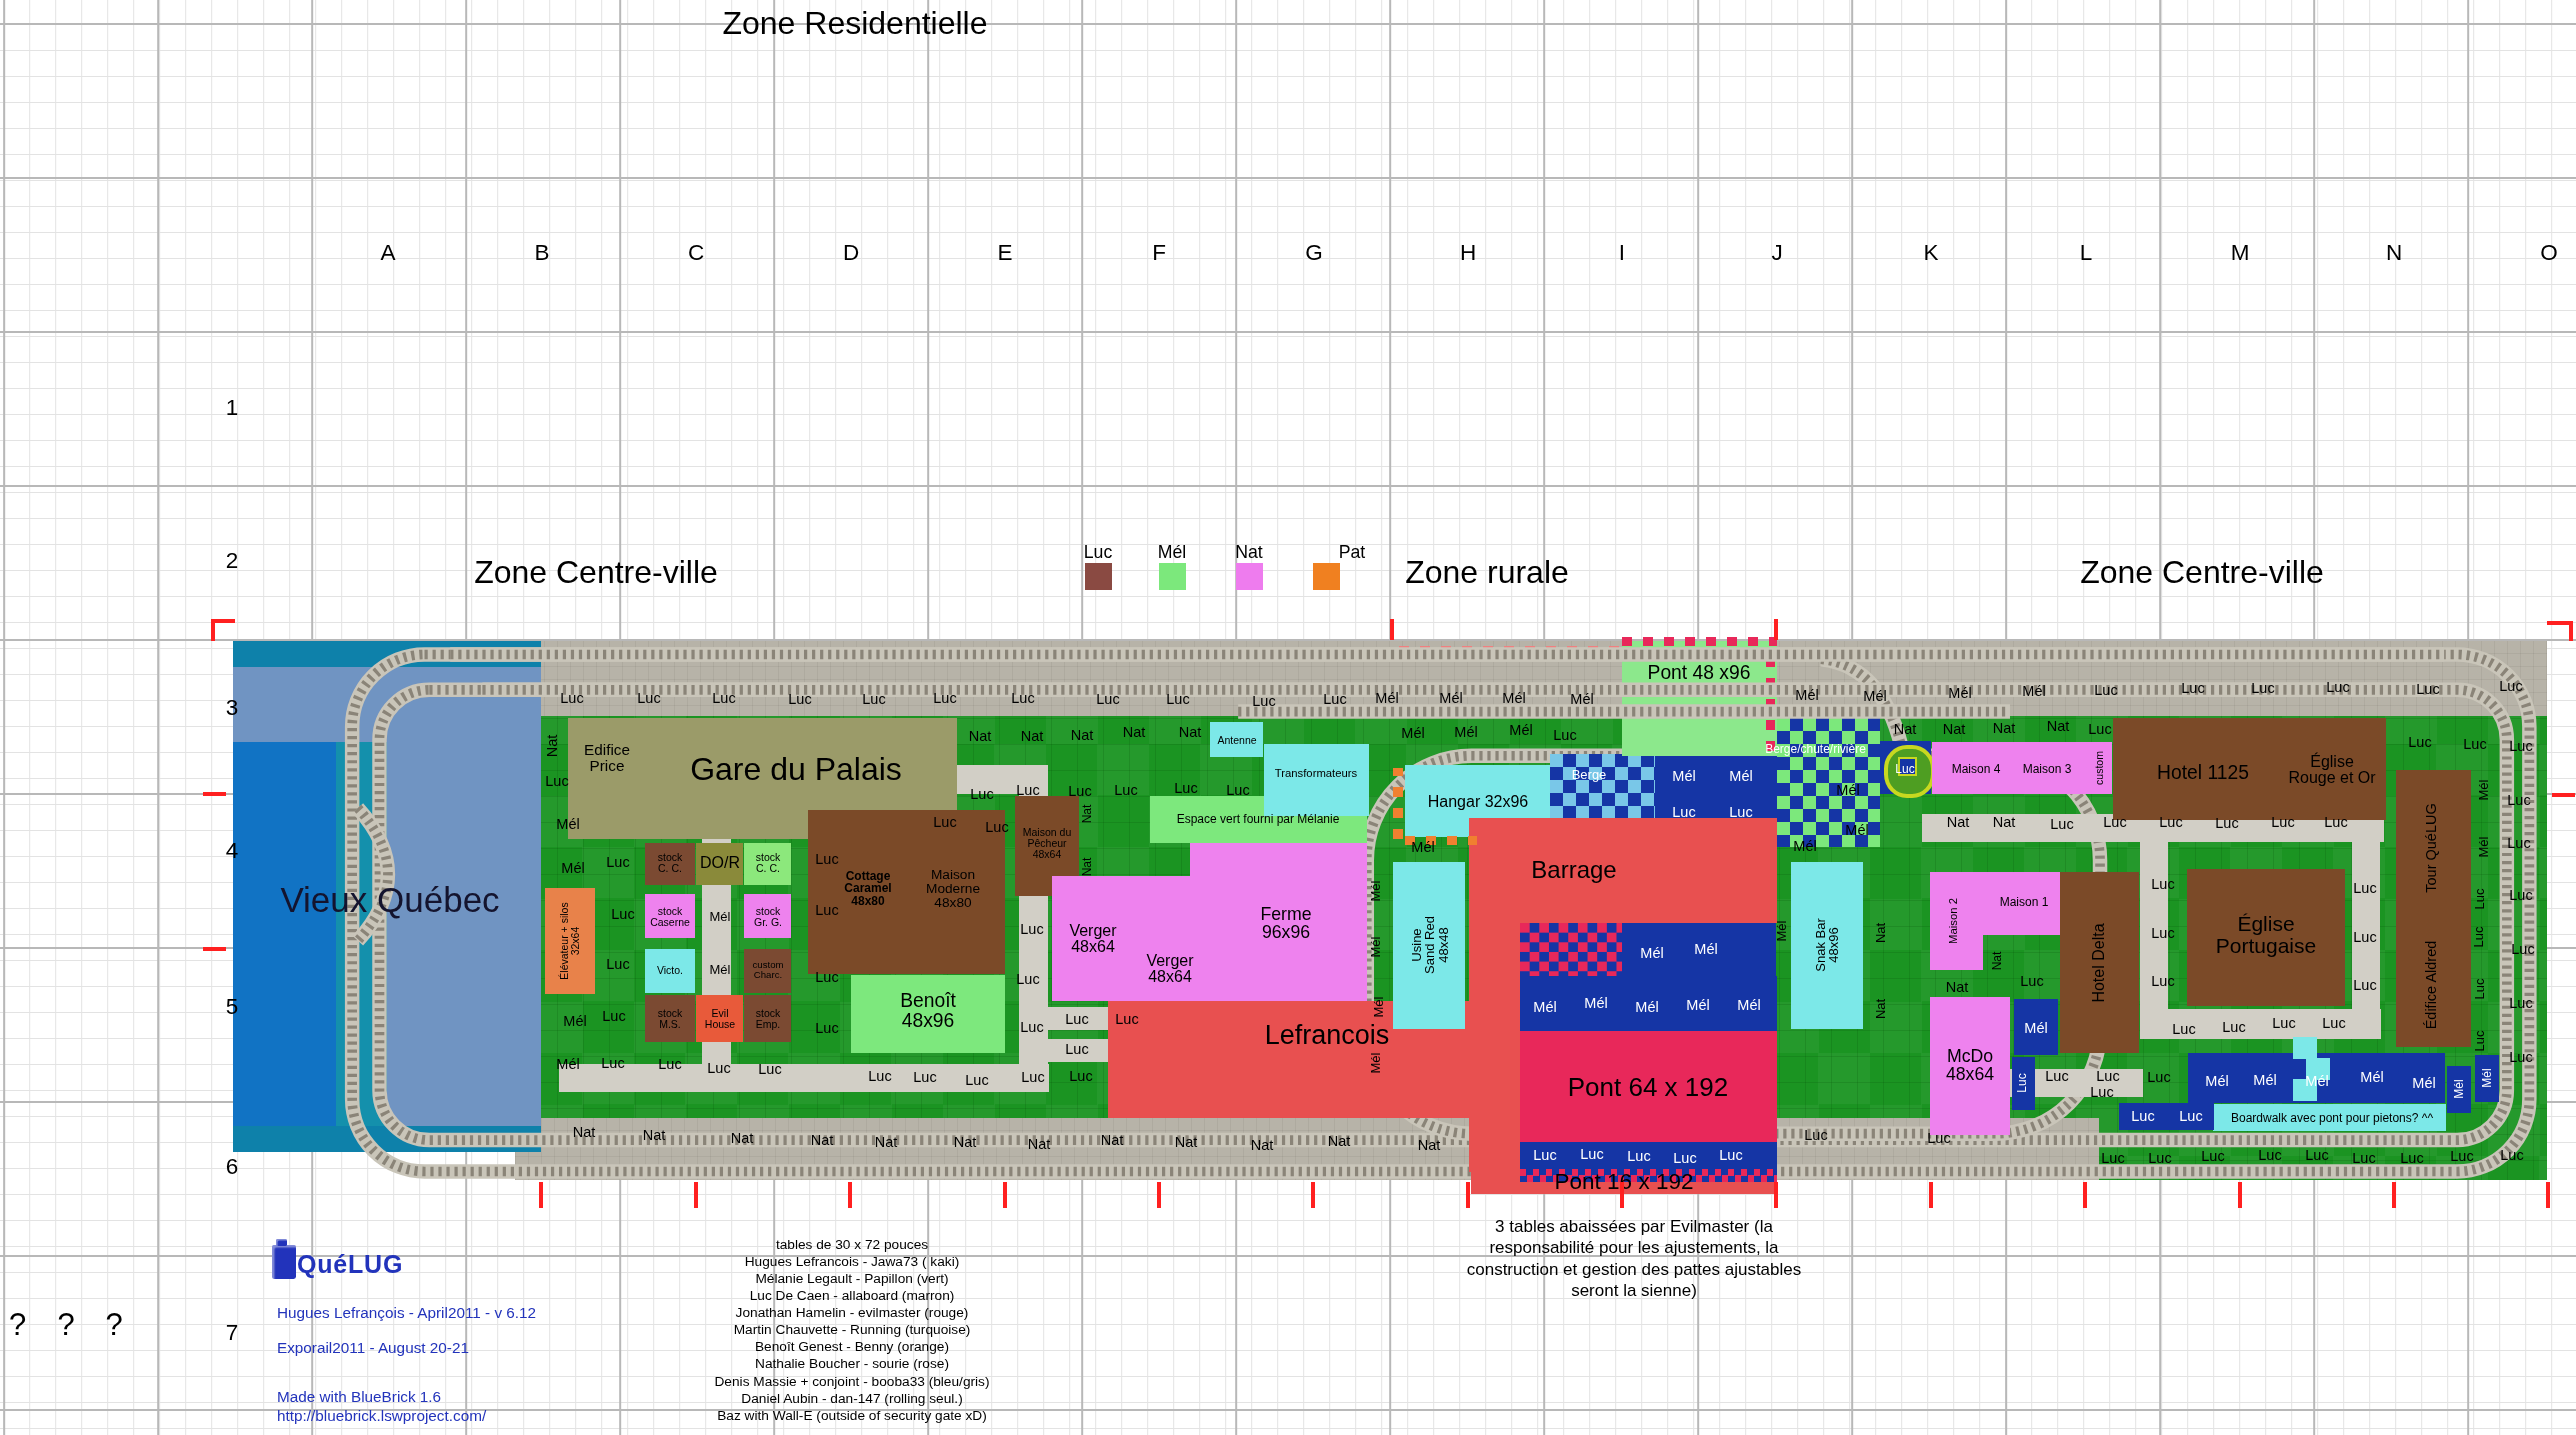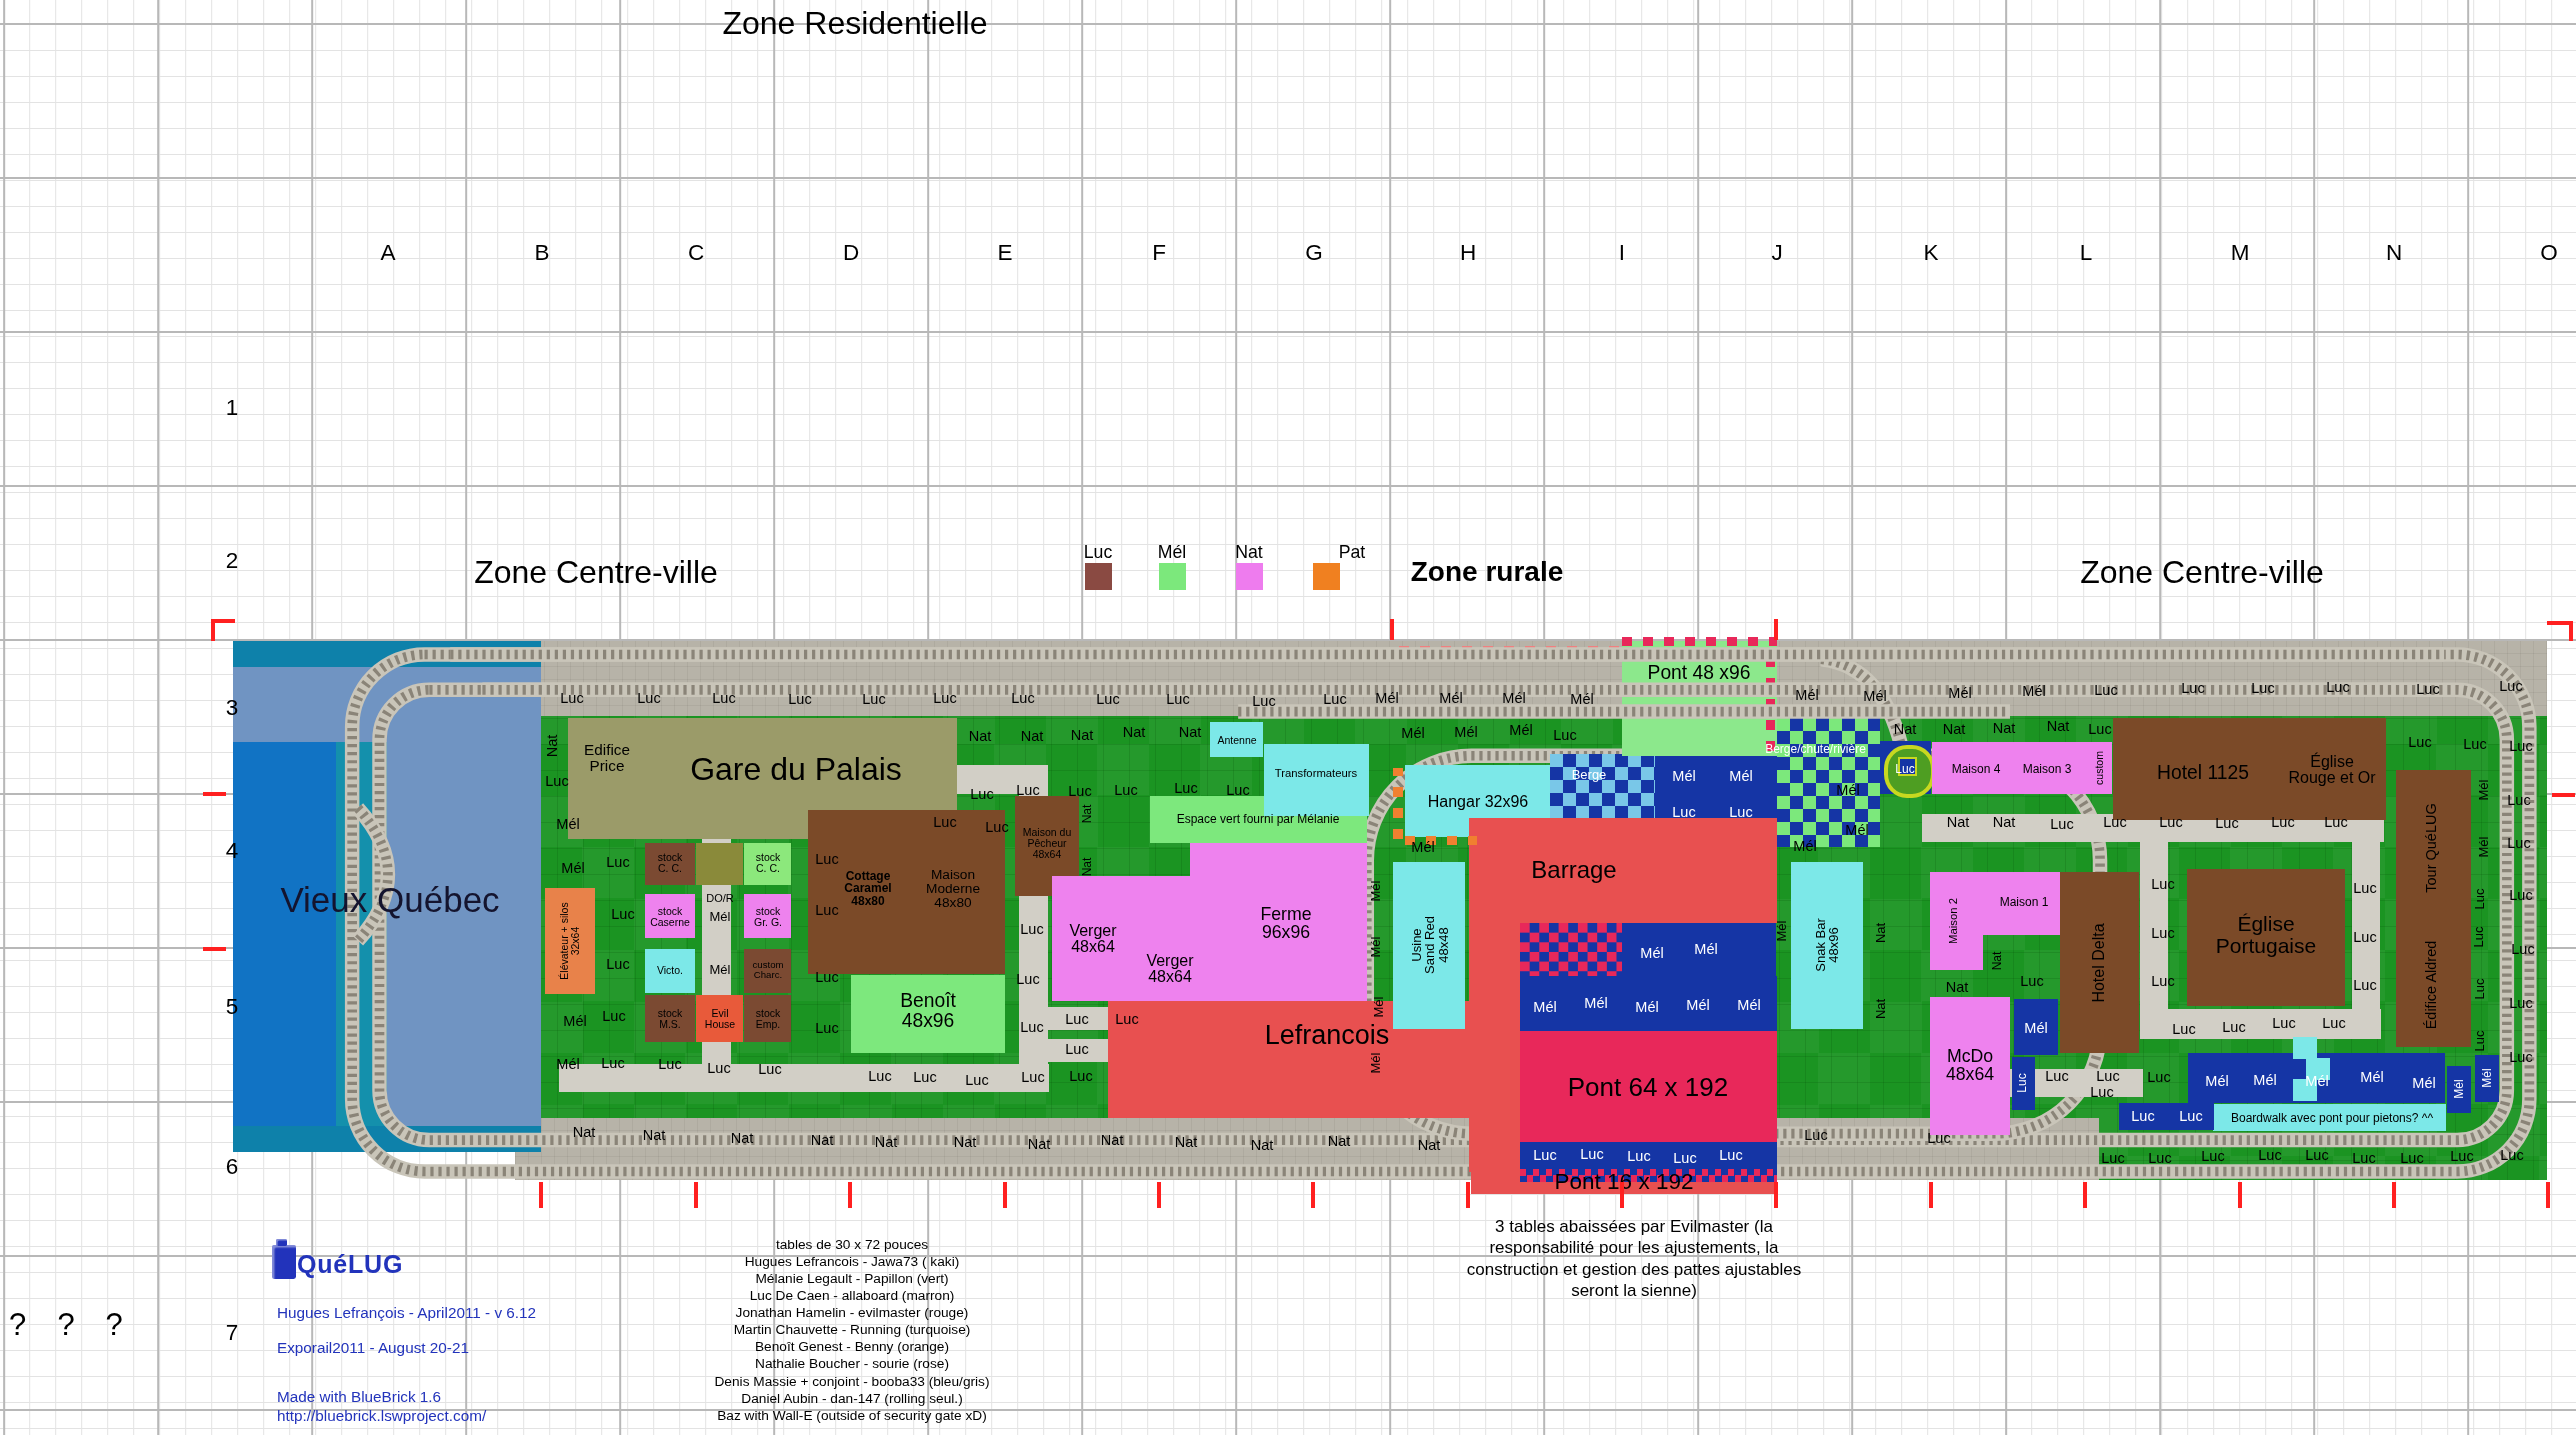--- a/index.html
+++ b/index.html
@@ -41,21 +41,21 @@
       linear-gradient(90deg,rgba(0,0,0,.05) 0.8px,transparent 0.8px),
       linear-gradient(0deg,rgba(0,0,0,.05) 0.8px,transparent 0.8px);
     background-size:13px 13px;
   }
 </style>
 </head>
 <body>
 
 <div class="title" style="left:855px;top:22.5px;font-size:32px;">Zone Residentielle</div>
 <div class="title" style="left:596px;top:572px;font-size:32px;">Zone Centre-ville</div>
-<div class="title" style="left:1487px;top:572px;font-size:28px;font-weight:bold;">Zone rurale</div>
+<div class="title" style="left:1487px;top:572px;font-size:32px;">Zone rurale</div>
 <div class="title" style="left:2202px;top:572px;font-size:32px;">Zone Centre-ville</div>
 
 <div id="legend">
     <div class="lbl" style="left: 1098px; top: 552px; font-size: 17.7px;">Luc</div>
     <div class="abs" style="left: 1085px; top: 563px; height: 26.5px; width: 26.5px; background: rgb(138, 74, 66);"></div>
     <div class="lbl" style="left: 1172px; top: 552px; font-size: 17.7px;">Mél</div>
     <div class="abs" style="left: 1159px; top: 563px; height: 26.5px; width: 26.5px; background: rgb(124, 232, 124);"></div>
     <div class="lbl" style="left: 1249px; top: 552px; font-size: 17.7px;">Nat</div>
     <div class="abs" style="left: 1236px; top: 563px; height: 26.5px; width: 26.5px; background: rgb(238, 124, 238);"></div>
     <div class="lbl" style="left: 1327px; top: 552px; font-size: 17.7px; margin-left: 25px;">Pat</div>
@@ -202,21 +202,21 @@
     <div class="lbl w" style="left: 1807px; top: 749px; font-size: 12px; z-index: 6; padding-left: 17px;">Berge/chute/rivière</div>
     <div class="lbl v" style="left: 570px; top: 941px; font-size: 10.5px; z-index: 6;">Élévateur + silos
 32x64</div>
     <div class="lbl v" style="left: 1430px; top: 945px; font-size: 13px; z-index: 6;">Usine
 Sand Red
 48x48</div>
     <div class="lbl v" style="left: 1827px; top: 945px; font-size: 13px; z-index: 6;">Snak Bar
 48x96</div>
     <div class="lbl" style="left: 670px; top: 863px; font-size: 10.5px; z-index: 6;">stock
 C. C.</div>
-    <div class="lbl" style="left: 720px; top: 863px; font-size: 11px; z-index: 6; margin-top: 36px;">DO/R</div>
+    <div class="lbl" style="left: 720px; top: 863px; font-size: 16px; z-index: 6;">DO/R</div>
     <div class="lbl" style="left: 768px; top: 863px; font-size: 10.5px; z-index: 6;">stock
 C. C.</div>
     <div class="lbl" style="left: 670px; top: 917px; font-size: 10.5px; z-index: 6;">stock
 Caserne</div>
     <div class="lbl" style="left: 720px; top: 917px; font-size: 13px; z-index: 6;">Mél</div>
     <div class="lbl" style="left: 768px; top: 917px; font-size: 10.5px; z-index: 6;">stock
 Gr. G.</div>
     <div class="lbl" style="left: 670px; top: 970px; font-size: 10.5px; z-index: 6;">Victo.</div>
     <div class="lbl" style="left: 720px; top: 970px; font-size: 13px; z-index: 6;">Mél</div>
     <div class="lbl" style="left: 768px; top: 970px; font-size: 9.6px; z-index: 6;">custom

